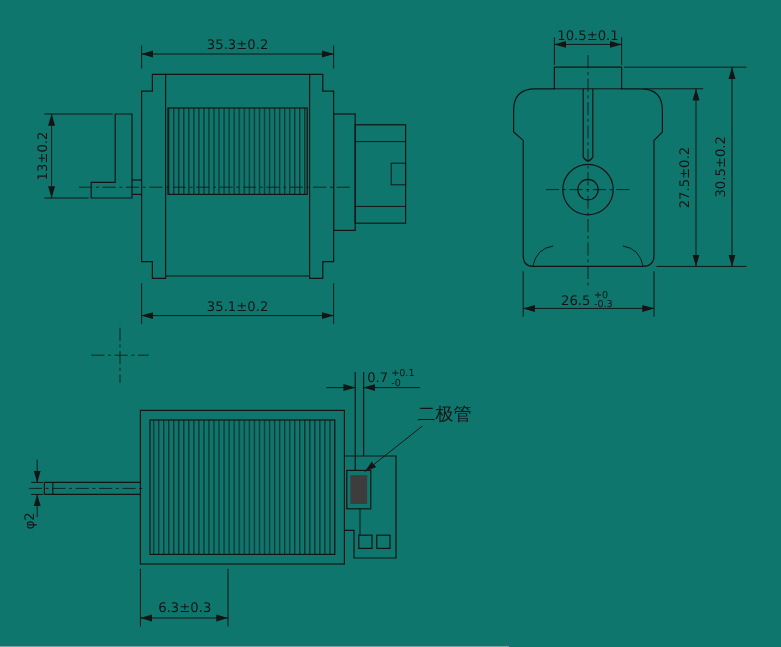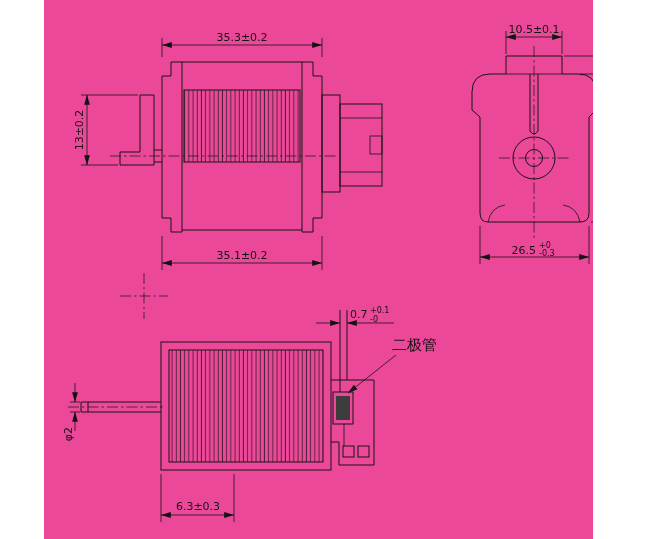--- a/index.html
+++ b/index.html
@@ -1,17 +1,17 @@
 <!DOCTYPE html>
 <html><head>
 <meta charset="utf-8">
 <style>
   html,body{margin:0;padding:0;background:#ffffff;}
-  .canvas{width:549px;height:539px;background:#ec4899;position:relative;overflow:hidden;
-          font-family:"DejaVu Sans",sans-serif;margin-left:44px;}
+  .canvas{width:651px;height:539px;background:#0f766e;position:relative;overflow:hidden;
+          font-family:"DejaVu Sans",sans-serif;}
   svg{display:block;}
   .ln{stroke:#141414;stroke-width:1;fill:none;}
   .thin{stroke:#141414;stroke-width:0.8;fill:none;}
   .dim{stroke:#141414;stroke-width:0.8;fill:none;}
   .cl{stroke:#141414;stroke-width:0.7;fill:none;stroke-dasharray:11 3 2.5 3;}
   .hatch{fill:url(#vh);stroke:#141414;stroke-width:1;}
   text.d{font-family:"DejaVu Sans",sans-serif;font-size:11px;fill:#141414;}
   text.tol{font-family:"DejaVu Sans",sans-serif;font-size:8px;fill:#141414;}
   text.lbl{font-family:"DejaVu Sans",sans-serif;font-size:15px;fill:#141414;}
   .mid{text-anchor:middle;}

